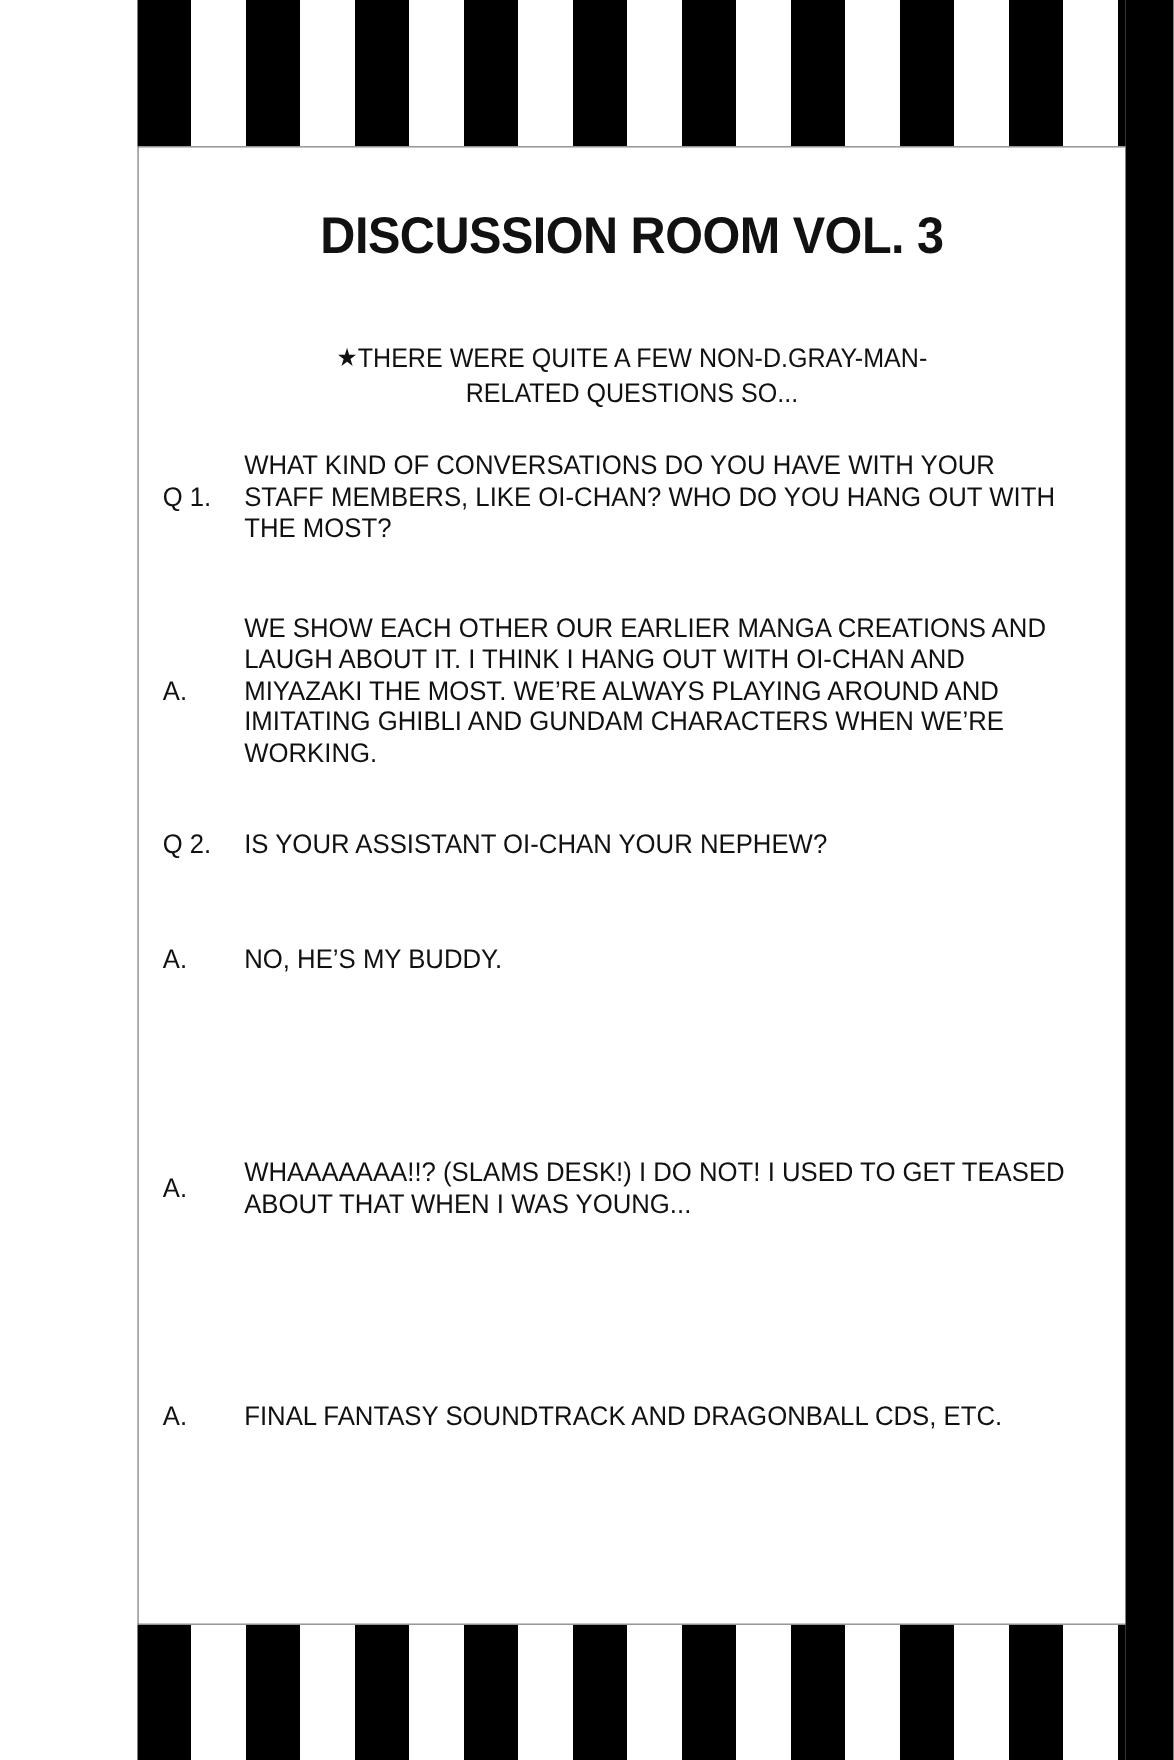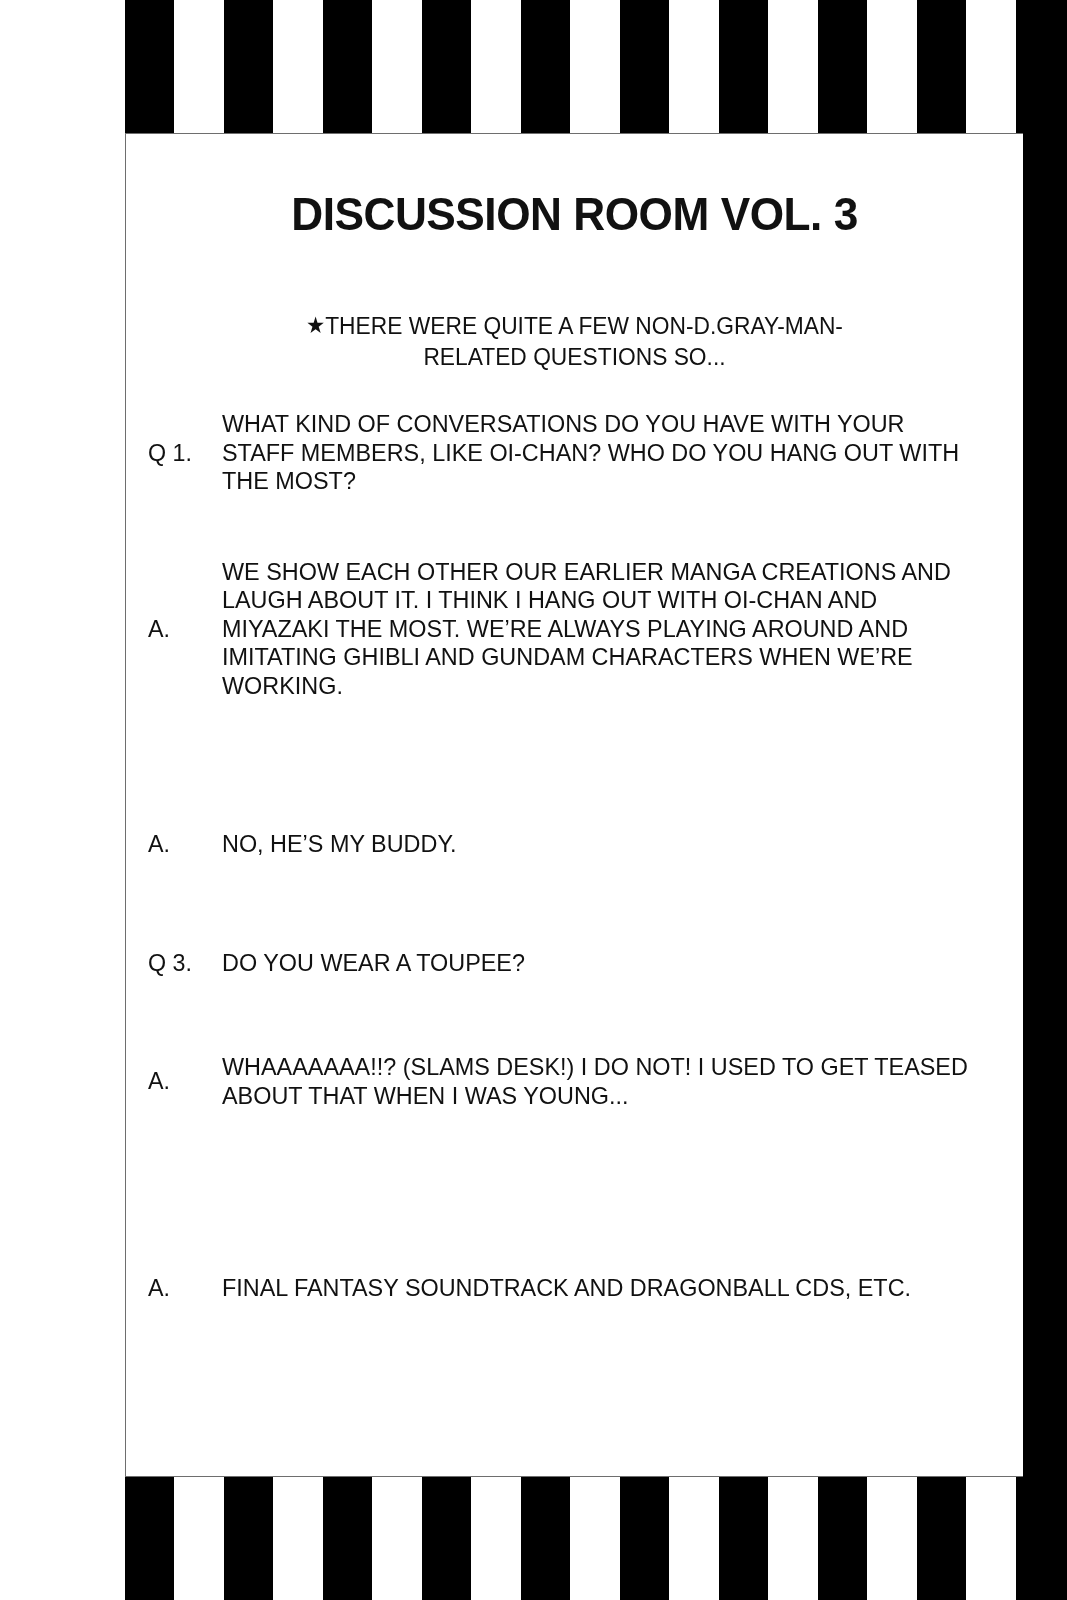--- a/index.html
+++ b/index.html
@@ -160,32 +160,32 @@
         <div class="qa-text">WHAT KIND OF CONVERSATIONS DO YOU HAVE WITH YOUR STAFF MEMBERS, LIKE OI-CHAN? WHO DO YOU HANG OUT WITH THE MOST?</div>
       </div>
       <div class="spacer gap-after-q1"></div>
 
       <div class="qa-row">
         <div class="qa-label">A.</div>
         <div class="qa-text">WE SHOW EACH OTHER OUR EARLIER MANGA CREATIONS AND LAUGH ABOUT IT. I THINK I HANG OUT WITH OI-CHAN AND MIYAZAKI THE MOST. WE’RE ALWAYS PLAYING AROUND AND IMITATING GHIBLI AND GUNDAM CHARACTERS WHEN WE’RE WORKING.</div>
       </div>
       <div class="spacer gap-after-a1"></div>
 
+      <div class="qa-row">
+        <div class="qa-label">Q 2.</div>
+        <div class="qa-text">IS YOUR ASSISTANT OI-CHAN YOUR NEPHEW?</div>
+      </div>
       <div class="spacer gap-after-q2"></div>
 
       <div class="qa-row">
         <div class="qa-label">A.</div>
         <div class="qa-text">NO, HE’S MY BUDDY.</div>
       </div>
       <div class="spacer gap-after-a2"></div>
 
-      <div class="qa-row">
-        <div class="qa-label">Q 3.</div>
-        <div class="qa-text">DO YOU WEAR A TOUPEE?</div>
-      </div>
       <div class="spacer gap-after-q3"></div>
 
       <div class="qa-row">
         <div class="qa-label">A.</div>
         <div class="qa-text">WHAAAAAAA!!? (SLAMS DESK!) I DO NOT! I USED TO GET TEASED ABOUT THAT WHEN I WAS YOUNG...</div>
       </div>
       <div class="spacer gap-after-a3"></div>
 
       <div class="spacer gap-after-q4"></div>
 

